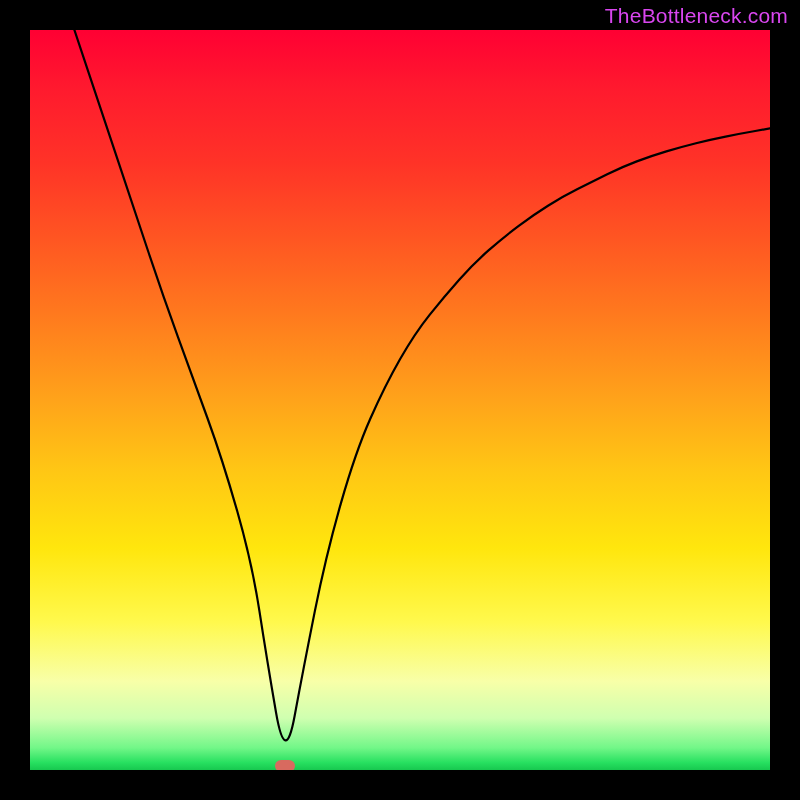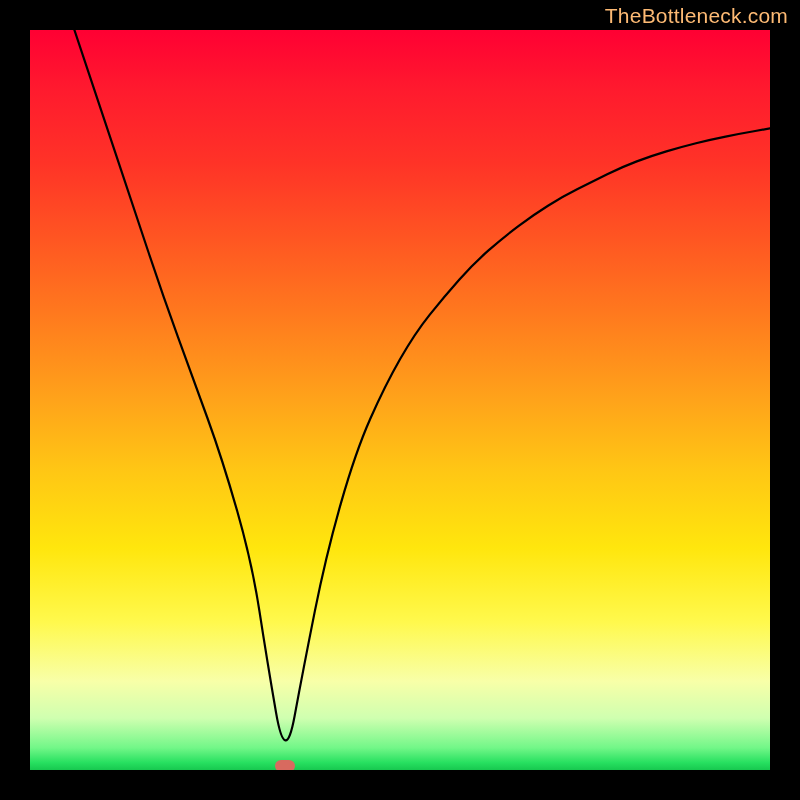--- a/index.html
+++ b/index.html
@@ -56,21 +56,21 @@
     position: absolute;
     width: 20px;
     height: 12px;
     background: #d86a5f;
     border-radius: 6px;
   }
   .watermark {
     position: absolute;
     top: 4px;
     right: 12px;
-    color: #fdba74;
+    color: #d946ef;
     font-size: 21px;
     letter-spacing: 0.2px;
     user-select: none;
   }
 </style>
 </head>
 <body>
 
 <div class="frame">
   <div class="watermark">TheBottleneck.com</div>

